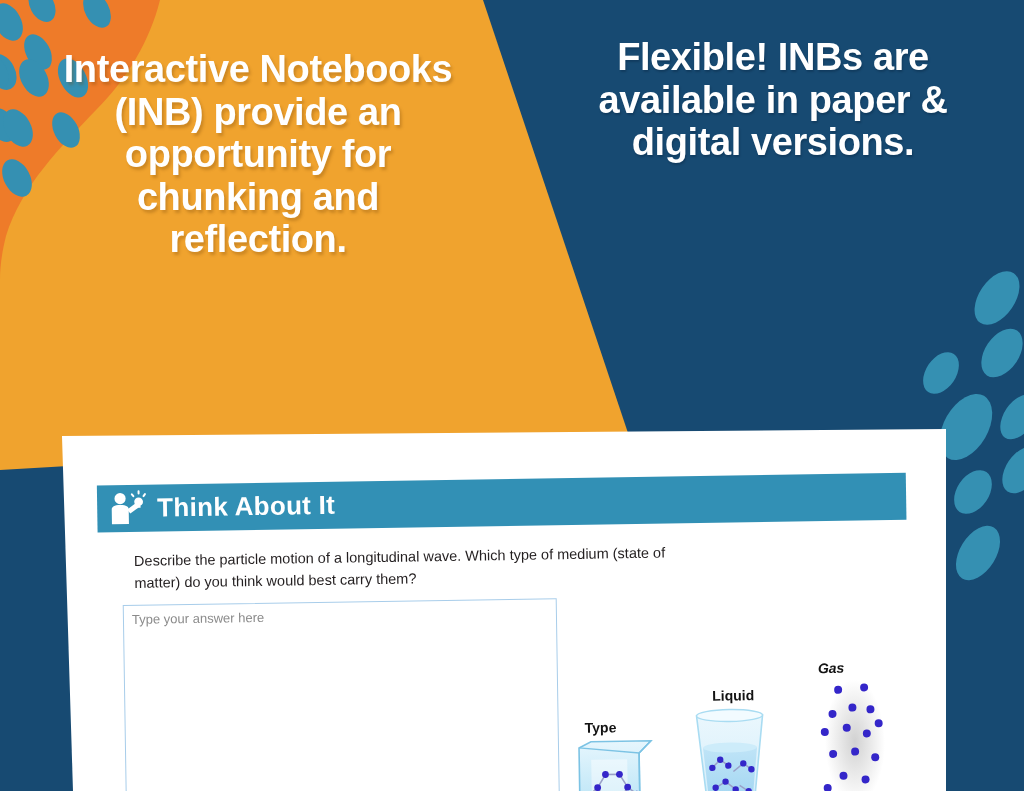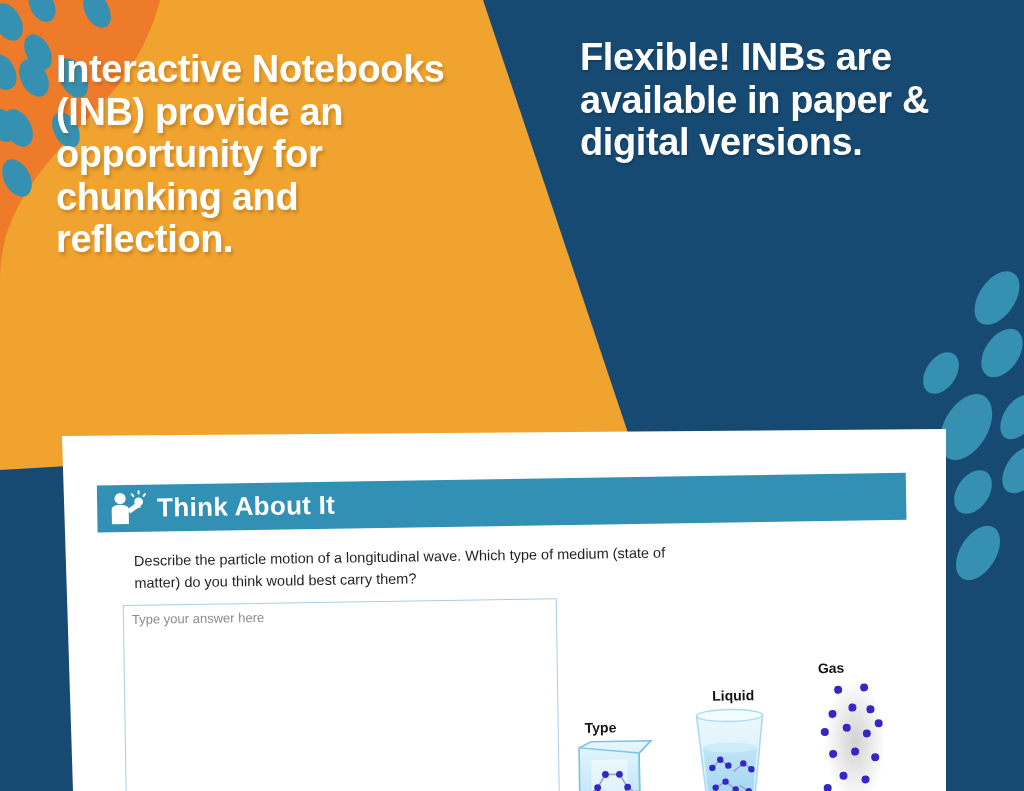--- a/index.html
+++ b/index.html
@@ -22,21 +22,21 @@
 
   
   .bg-layer { position: absolute; inset: 0; }
   .bg-svg   { position: absolute; inset: 0; width: 1024px; height: 791px; display: block; }
 
   
   .headline {
     position: absolute;
     color: #ffffff;
     font-weight: bold;
-    text-align: left;
+    text-align: center;
     line-height: 1.12;
     letter-spacing: -0.4px;
   }
 
   #headline-left {
     left: 56px;
     top: 48px;
     width: 404px;
     font-size: 38px;
     text-shadow: 2px 3px 3px rgba(120, 70, 10, 0.30);
@@ -135,21 +135,21 @@
 
   .state-label {
     position: absolute;
     font-size: 14px;
     font-weight: bold;
     color: #131313;
     white-space: nowrap;
   }
   #label-solid  { left: 18px;  top: 58px; }
   #label-liquid { left: 136px; top: 28px; margin-left: 10px; }
-  #label-gas    { left: 252px; top: 2px;  }
+  #label-gas    { left: 252px; top: 2px; font-style: italic;  }
 </style>
 </head>
 <body>
 
 <div id="slide">
 
   <div class="bg-layer">
     <svg class="bg-svg" viewBox="0 0 1024 791" preserveAspectRatio="none">
 
       <rect x="0" y="0" width="1024" height="791" fill="#174a72"></rect>

